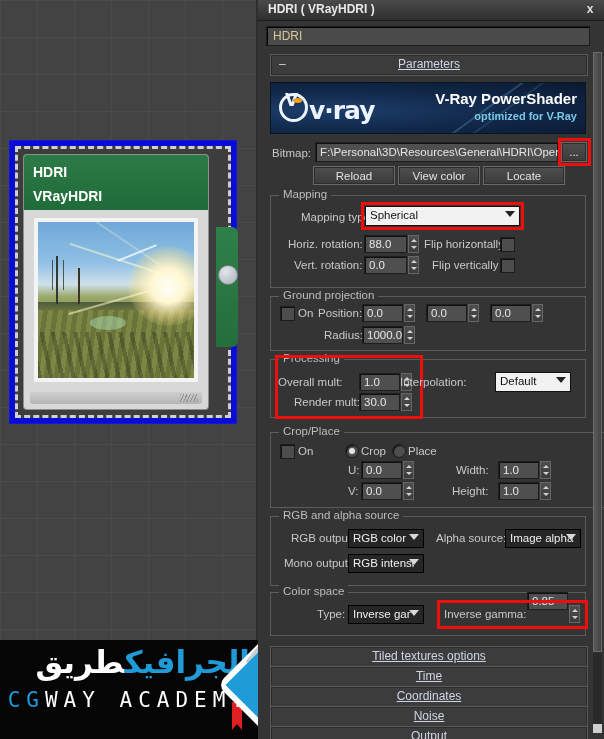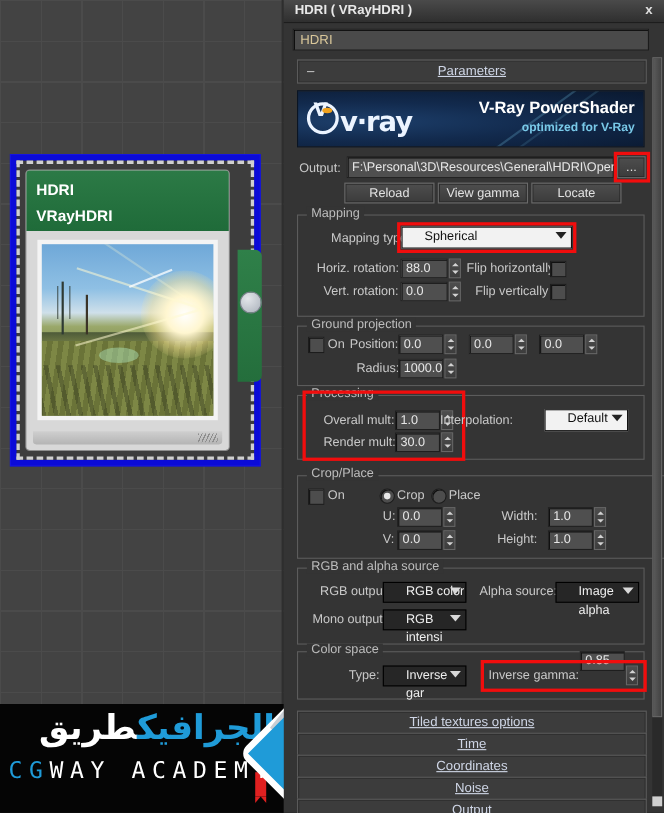--- a/index.html
+++ b/index.html
@@ -101,21 +101,21 @@
     color:#bdbdbd;font-size:11.5px;}
 
   .spin{position:absolute;width:11px;height:18px;background:linear-gradient(#4e4e4e,#3c3c3c);
     border:1px solid #666;box-sizing:border-box;cursor:pointer;}
   .spin:before,.spin:after{content:"";position:absolute;left:2px;border-left:3px solid transparent;
     border-right:3px solid transparent;}
   .spin:before{top:3px;border-bottom:3px solid #d2d2d2;}
   .spin:after{bottom:3px;border-top:3px solid #d2d2d2;}
 
   .combo{position:absolute;background:#f2f2f2;border:1px solid #111;box-sizing:border-box;
-    color:#111;font-size:11.5px;line-height:17px;padding-left:20px;cursor:pointer;}
+    color:#111;font-size:11.5px;line-height:17px;padding-left:4px;cursor:pointer;}
   .combo .arr{position:absolute;right:4px;top:4px;width:0;height:0;
     border-left:5px solid transparent;border-right:5px solid transparent;border-top:6px solid #222;}
   .combo.dark{background:#262626;color:#efefef;border:1px solid #000;}
   .combo.dark .arr{border-top-color:#d8d8d8;}
 
   .chk{position:absolute;width:13px;height:13px;background:#4d4d4d;border:1px solid #1c1c1c;
     box-shadow:inset 1px 1px 0 #111;cursor:pointer;}
   .rad{position:absolute;width:12px;height:12px;border-radius:50%;background:#4d4d4d;
     border:1px solid #1c1c1c;box-shadow:inset 1px 1px 0 #111;cursor:pointer;}
   .rad.on:after{content:"";position:absolute;left:3px;top:3px;width:6px;height:6px;border-radius:50%;
@@ -214,27 +214,27 @@
   <div class="vraybanner">
     <div class="streak" style="left:130px;top:18px;"></div>
     <div class="streak" style="left:170px;top:4px;opacity:.6;"></div>
     <div class="logo">
       <span class="ring"></span><span class="dot"></span><span>v·ray</span>
     </div>
     <div class="ps">V-Ray PowerShader</div>
     <div class="opt">optimized for V-Ray</div>
   </div>
 
-  <span class="lbl" style="position:absolute;left:272px;top:147px;">Output:</span>
+  <span class="lbl" style="position:absolute;left:272px;top:147px;">Bitmap:</span>
   <div class="txtfield" style="position:absolute;left:315px;top:142px;width:243px;height:20px;line-height:19px;">F:\Personal\3D\Resources\General\HDRI\OpenFo</div>
   <div class="btn" style="position:absolute;left:561px;top:142px;width:26px;height:20px;line-height:19px;">...</div>
   <div class="redbox" style="left:558px;top:138px;width:33px;height:28px;"></div>
 
   <div class="btn" style="position:absolute;left:313px;top:166px;width:82px;height:19px;">Reload</div>
-  <div class="btn" style="position:absolute;left:398px;top:166px;width:82px;height:19px;">View gamma</div>
+  <div class="btn" style="position:absolute;left:398px;top:166px;width:82px;height:19px;">View color</div>
   <div class="btn" style="position:absolute;left:483px;top:166px;width:82px;height:19px;">Locate</div>
 
   <div class="group" style="left:270px;top:195px;width:316px;height:93px;">
     <span class="gt">Mapping</span>
   </div>
   <span class="lbl" style="position:absolute;left:301px;top:211px;">Mapping type:</span>
   <div class="combo" style="left:365px;top:206px;width:155px;height:20px;">
     <span>Spherical</span>
     <span class="arr"></span>
   </div>
@@ -264,21 +264,21 @@
   <div class="spin" style="left:468px;top:304px;"></div>
   <div class="txtfield" style="position:absolute;left:490px;top:304px;width:41px;height:18px;line-height:17px;">0.0</div>
   <div class="spin" style="left:532px;top:304px;"></div>
   <span class="lbl" style="position:absolute;left:324px;top:329px;">Radius:</span>
   <div class="txtfield" style="position:absolute;left:362px;top:326px;width:41px;height:18px;line-height:17px;">1000.0</div>
   <div class="spin" style="left:404px;top:326px;"></div>
 
   <div class="group" style="left:270px;top:359px;width:316px;height:59px;">
     <span class="gt">Processing</span>
   </div>
-  <span class="lbl" style="position:absolute;left:294px;top:376px;">Overall mult:</span>
+  <span class="lbl" style="position:absolute;left:278px;top:376px;">Overall mult:</span>
   <div class="txtfield" style="position:absolute;left:359px;top:373px;width:41px;height:18px;line-height:17px;">1.0</div>
   <div class="spin" style="left:401px;top:373px;"></div>
   <span class="lbl" style="position:absolute;left:294px;top:396px;">Render mult:</span>
   <div class="txtfield" style="position:absolute;left:359px;top:393px;width:41px;height:18px;line-height:17px;">30.0</div>
   <div class="spin" style="left:401px;top:393px;"></div>
   <div class="redbox" style="left:275px;top:355px;width:148px;height:64px;"></div>
 
   <span class="lbl" style="position:absolute;left:400px;top:376px;">Interpolation:</span>
   <div class="combo" style="left:495px;top:372px;width:76px;height:20px;">
     <span>Default</span>

